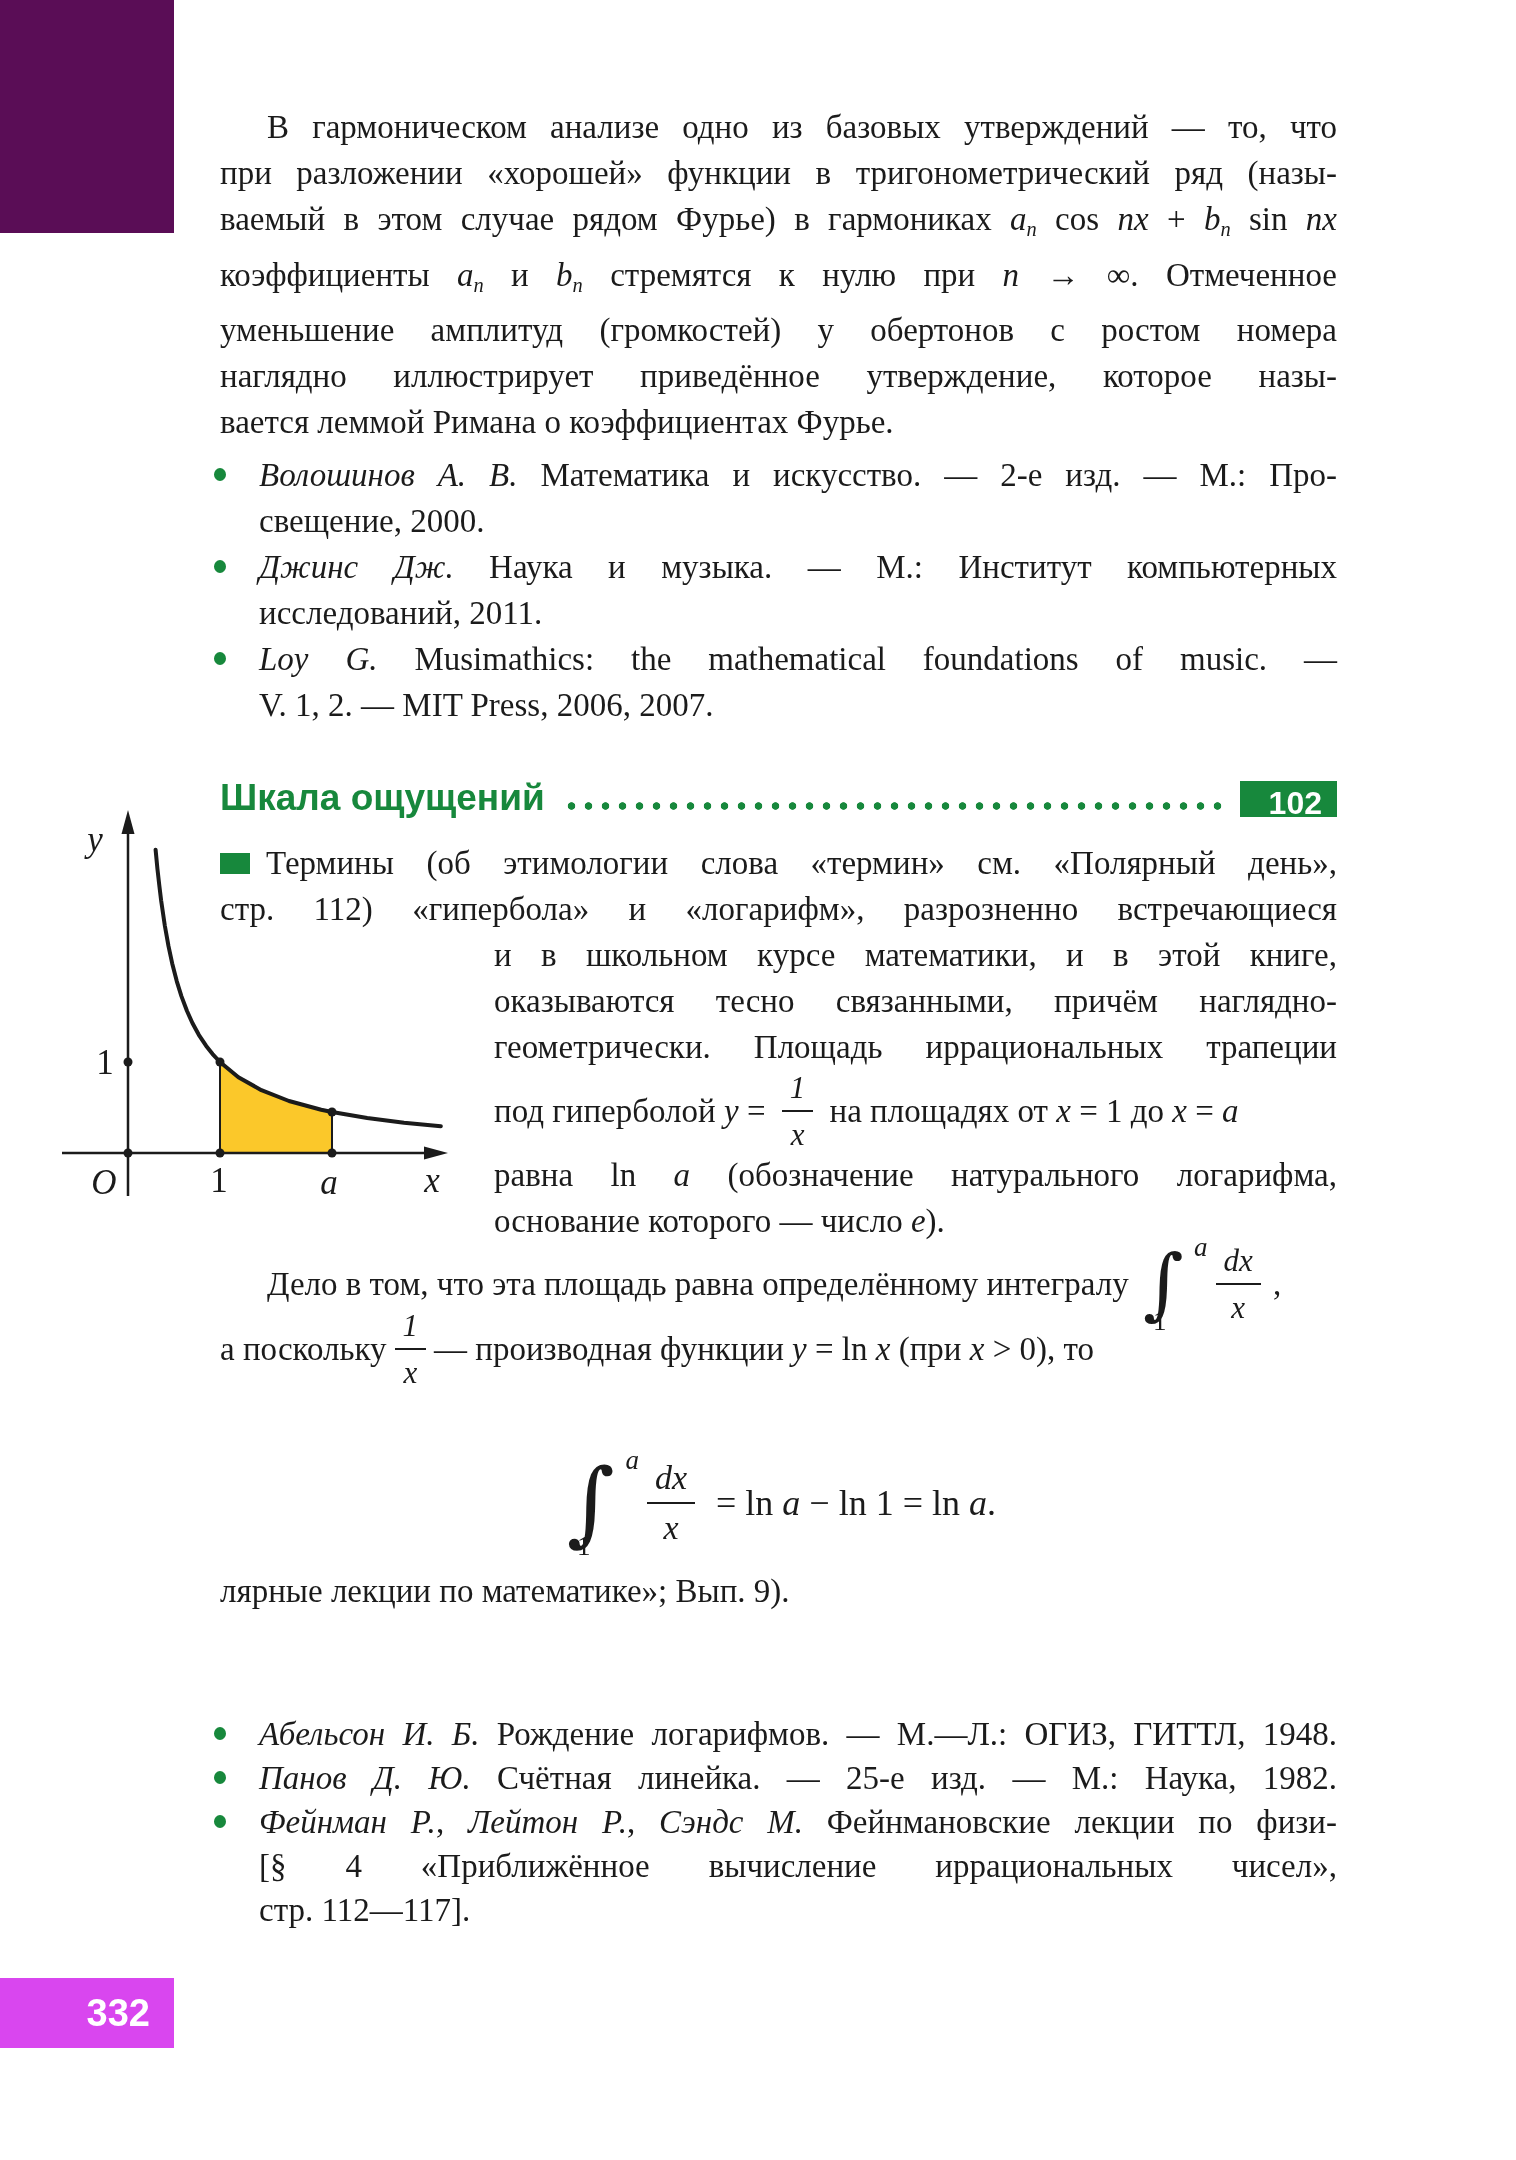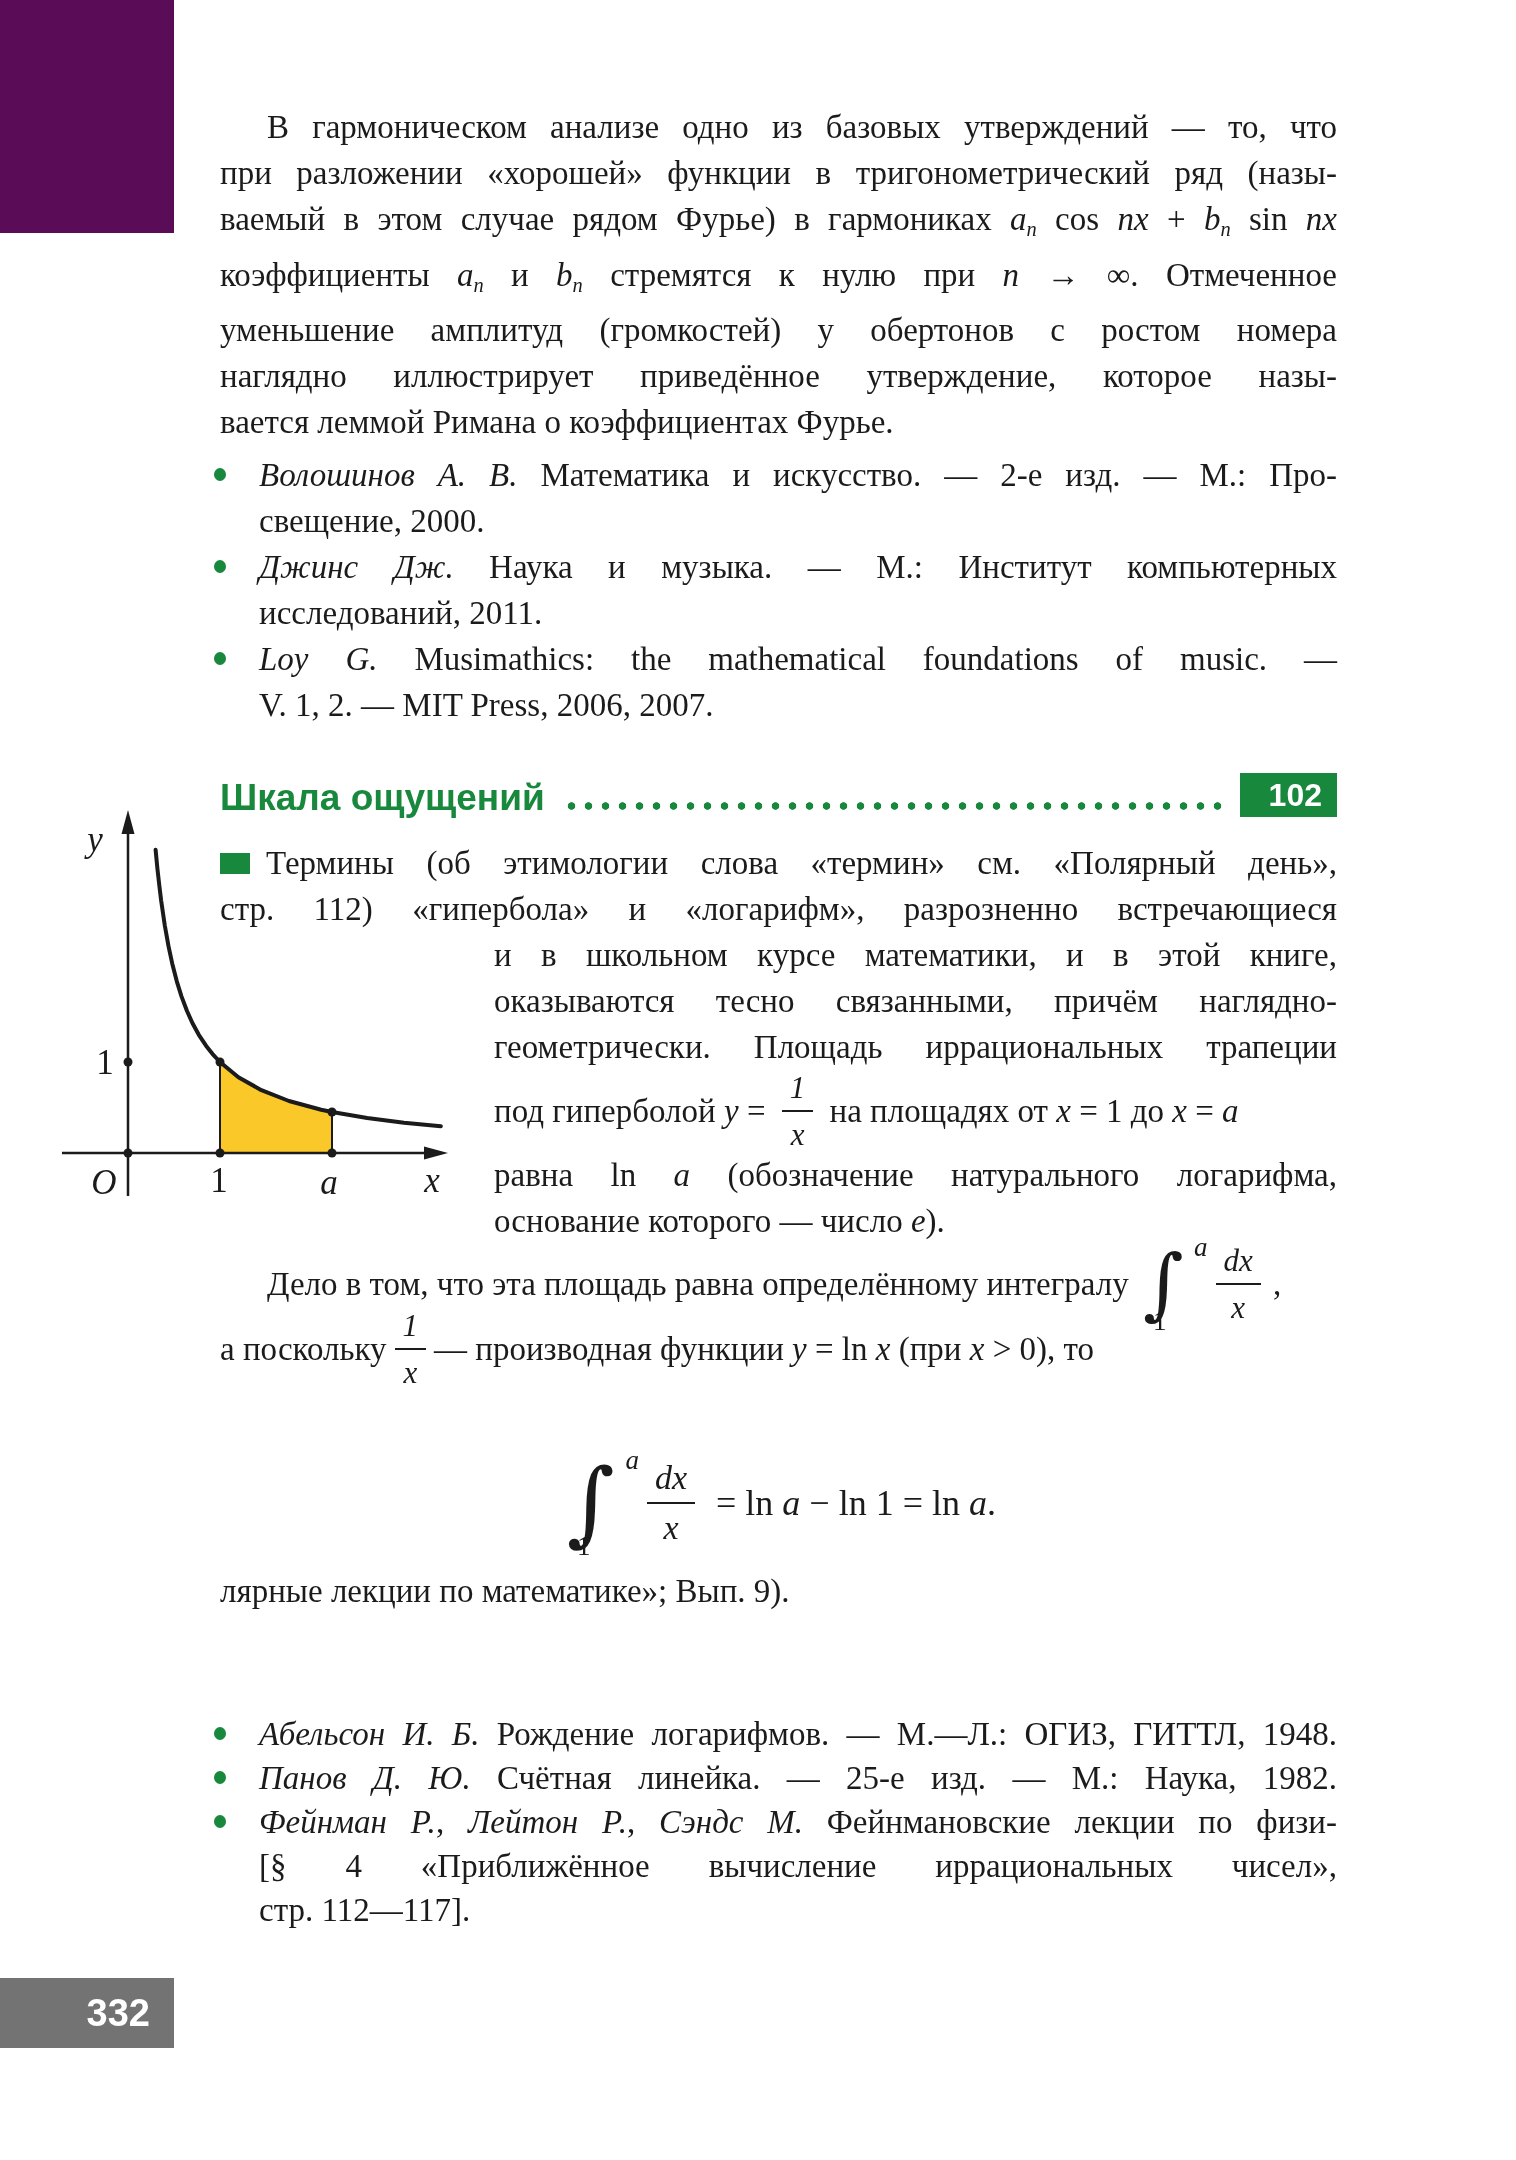--- a/index.html
+++ b/index.html
@@ -6,21 +6,21 @@
   body{
     width:1516px;height:2160px;position:relative;background:#ffffff;
     font-family:"Liberation Serif","DejaVu Serif",serif;color:#1b1b1b;
     overflow:hidden;
   }
   .abs{position:absolute;}
 
   
   .corner{left:0;top:0;width:174px;height:233px;background:#5A0D56;}
   .pagebadge{
-    left:0;top:1978px;width:174px;height:70px;background:#737373;color:#fff;
+    left:0;top:1978px;width:174px;height:70px;background:#d946ef;color:#fff;
     font-family:"Liberation Sans","DejaVu Sans",sans-serif;font-weight:bold;
     font-size:38px;line-height:70px;text-align:right;padding-right:24px;box-sizing:border-box;
   }
 
   
   .block{left:220px;width:1117px;}
   .tl{position:relative;line-height:46px;font-size:33px;}
   .lh44 .tl{line-height:44px;}
   .jl{text-align:justify;text-align-last:justify;}
   .ll{text-align:left;text-align-last:left;}
@@ -55,21 +55,21 @@
   .sec-title{
     font-family:"Liberation Sans","DejaVu Sans",sans-serif;font-weight:bold;
     font-size:37px;color:#17883C;line-height:44px;white-space:nowrap;
   }
   .leader{
     flex:1;height:10px;margin:0 16px 9px 18px;
     background-image:radial-gradient(circle,#17883C 3.4px,transparent 4.1px);
     background-size:17px 10px;background-repeat:repeat-x;background-position:0 50%;
   }
   .refbadge{
-    width:97px;height:44px;background:#17883C;color:#fff;margin-bottom:3px;
+    width:97px;height:36px;background:#17883C;color:#fff;margin-bottom:3px;
     font-family:"Liberation Sans","DejaVu Sans",sans-serif;font-weight:bold;
     font-size:32px;line-height:44px;text-align:right;padding-right:15px;box-sizing:border-box;
   }
 
   
   .fig{left:55px;top:795px;width:400px;height:405px;}
   .fig text{font-family:"Liberation Serif","DejaVu Serif",serif;font-size:35px;fill:#1b1b1b;}
   .fig .it{font-style:italic;}
 </style>
 </head>

